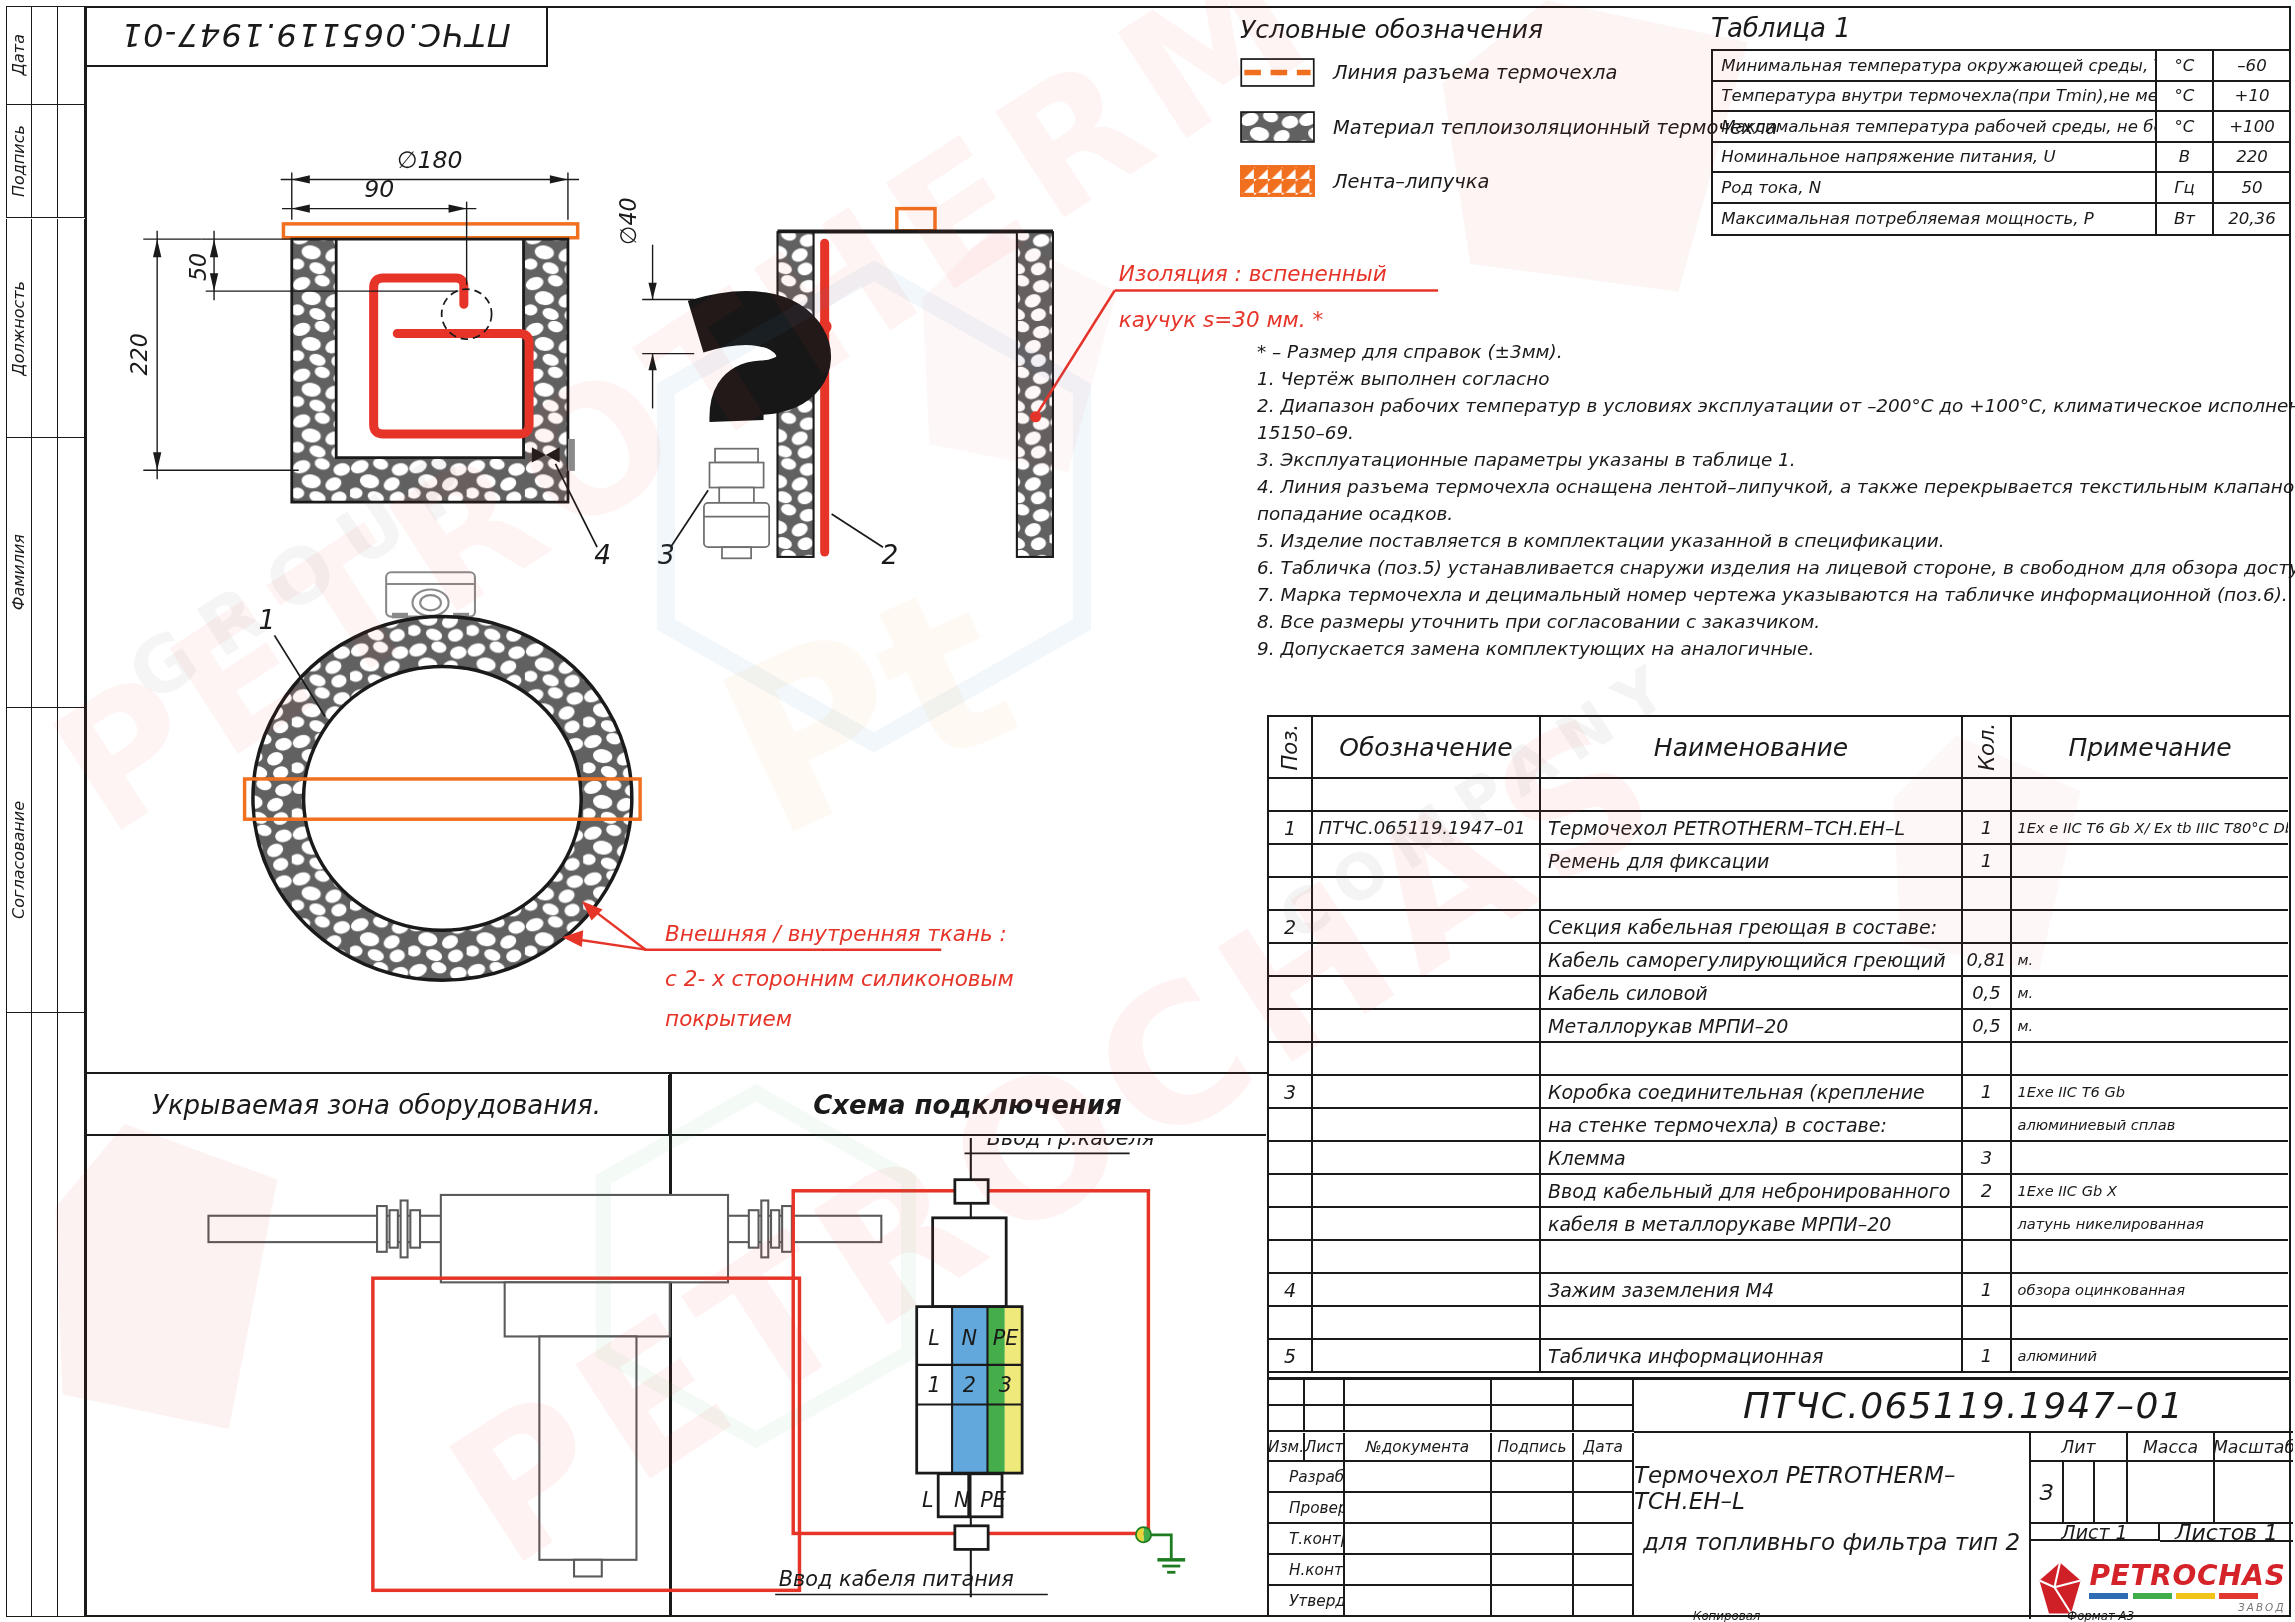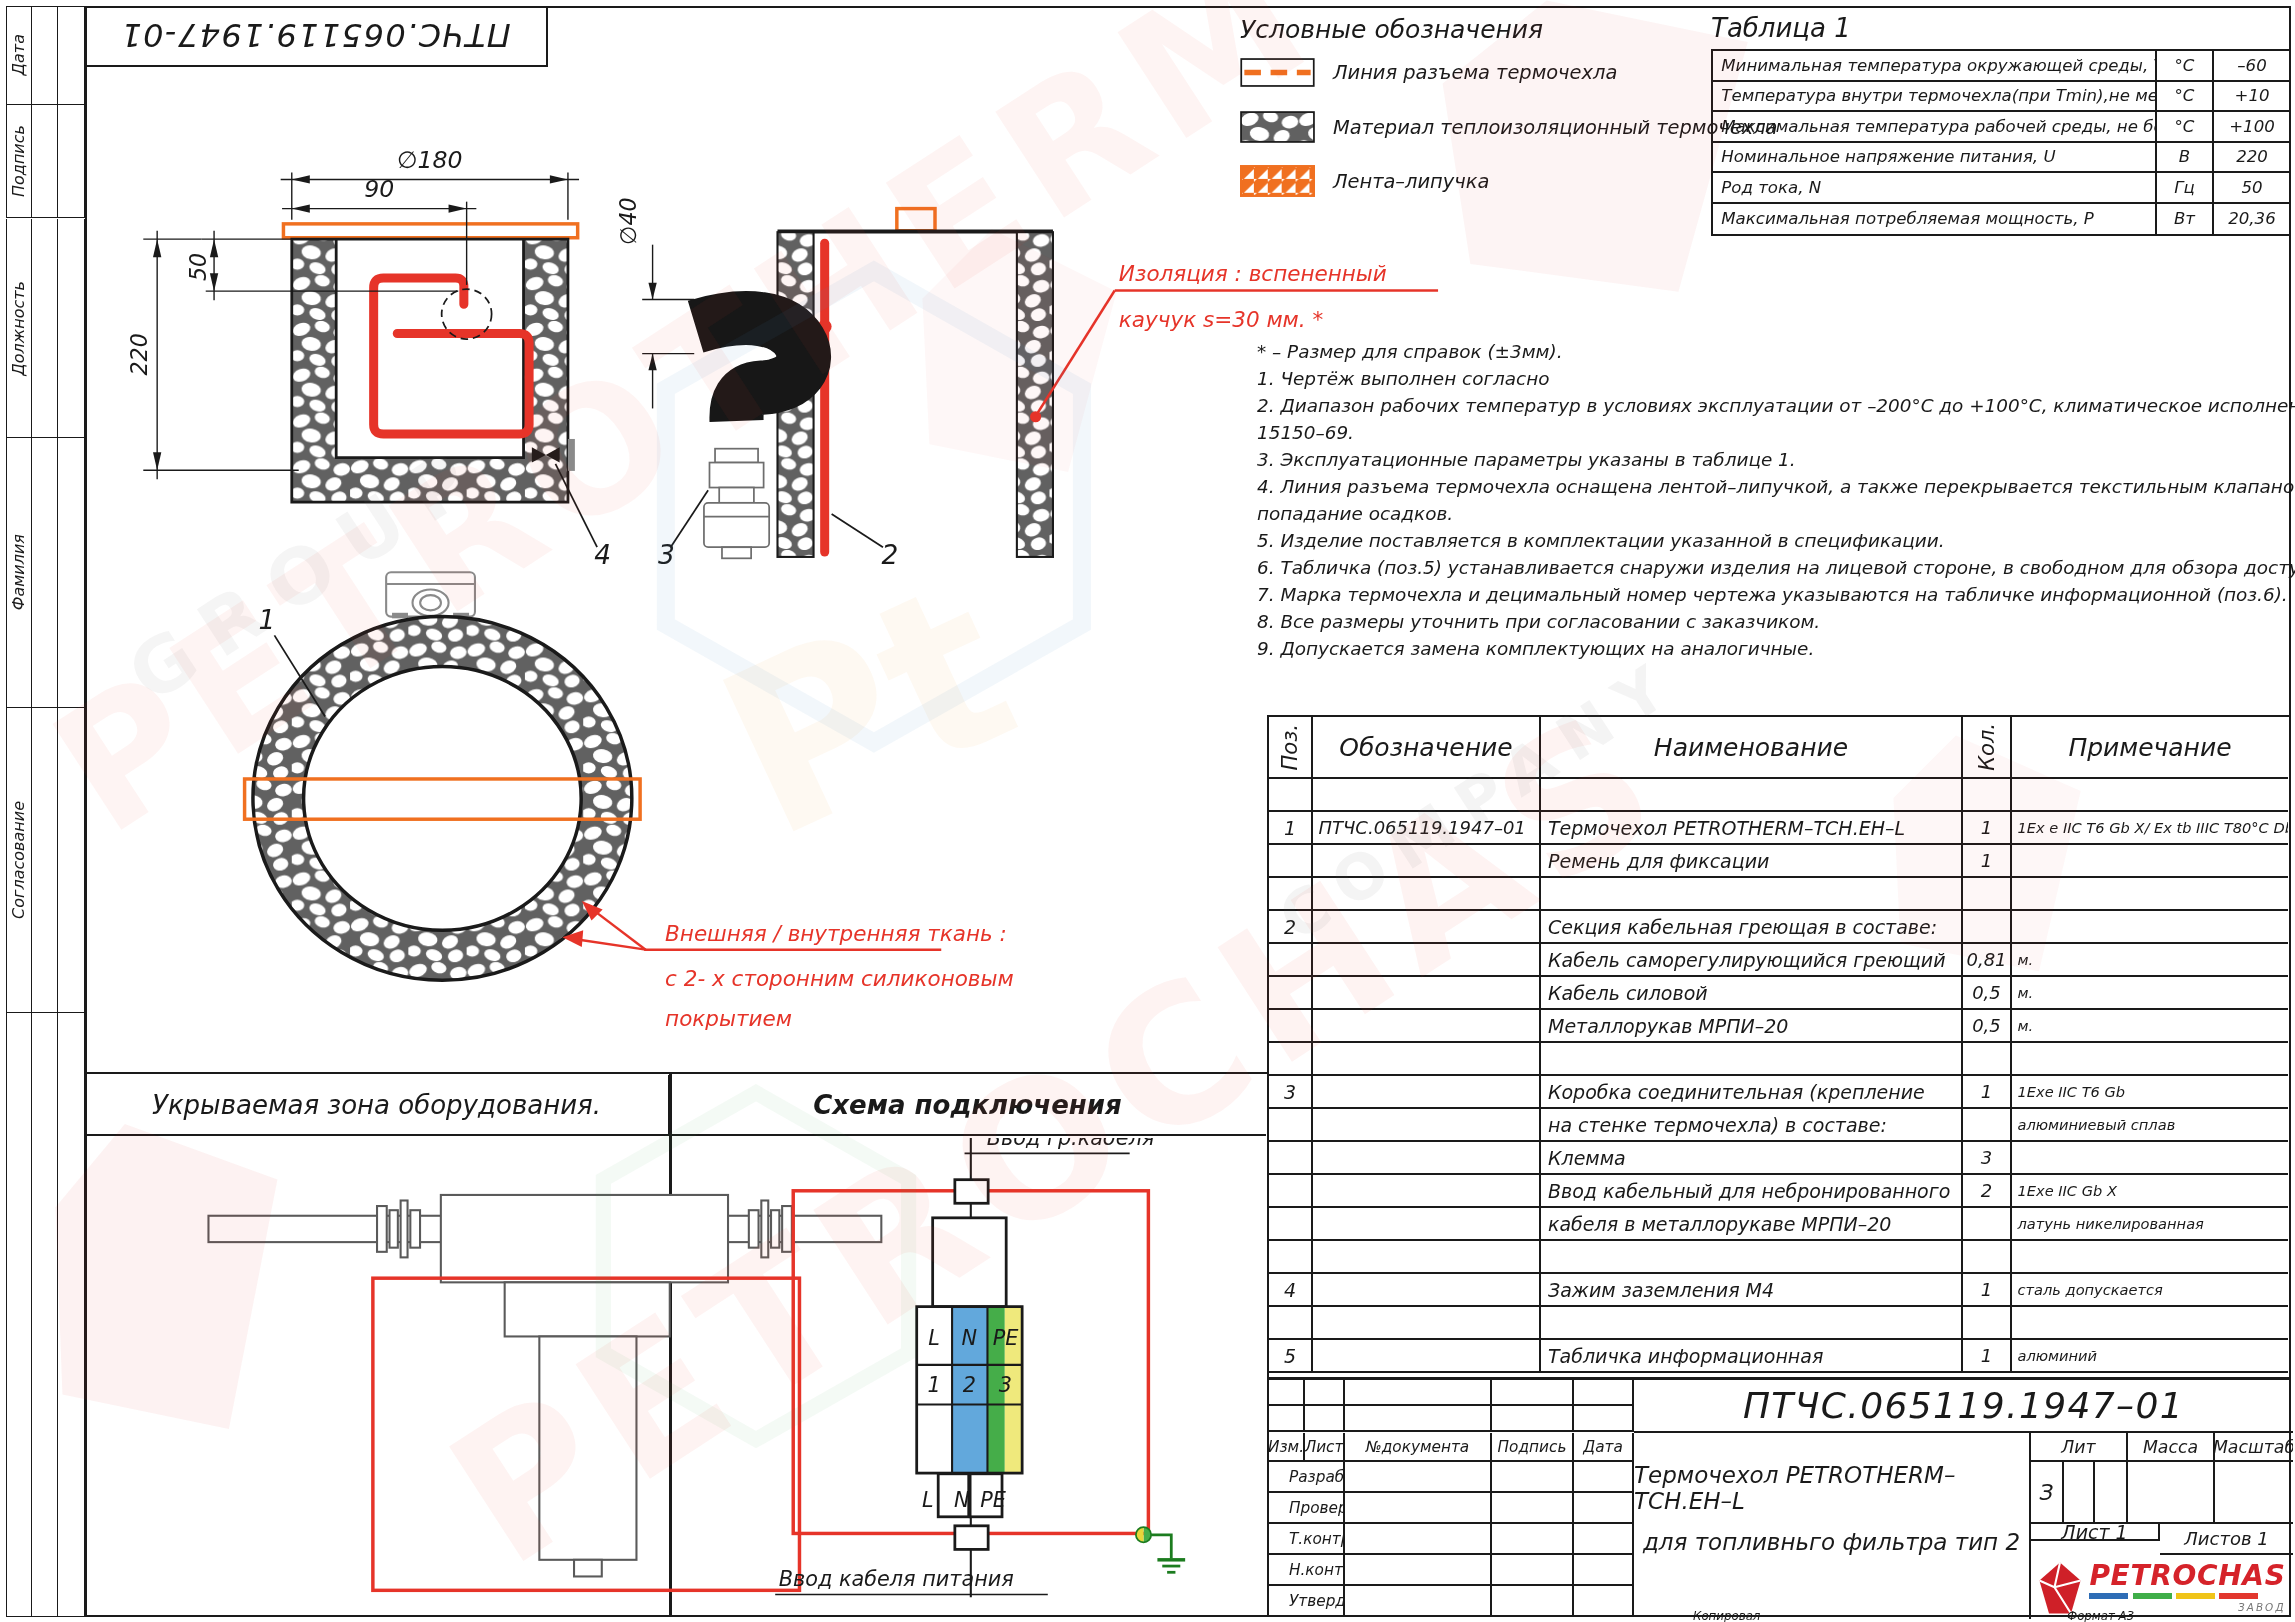--- a/index.html
+++ b/index.html
@@ -467,21 +467,21 @@
           <div class="c nam"></div>
           <div class="c qty"></div>
           <div class="c note"></div>
         </div>
 
         <div class="spec-row">
           <div class="c pos">4</div>
           <div class="c des"></div>
           <div class="c nam">Зажим заземления М4</div>
           <div class="c qty">1</div>
-          <div class="c note">сталь допускается</div>
+          <div class="c note">обзора оцинкованная</div>
         </div>
 
         <div class="spec-row">
           <div class="c pos"></div>
           <div class="c des"></div>
           <div class="c nam"></div>
           <div class="c qty"></div>
           <div class="c note"></div>
         </div>
 
@@ -643,21 +643,21 @@
     </div>
     <div class="cell" style="left:762px;top:53px;width:97px;height:29px;font-size:17.3px;">Лит</div>
     <div class="cell" style="left:859px;top:53px;width:87px;height:29px;font-size:17.3px;">Масса</div>
     <div class="cell" style="left:946px;top:53px;width:78px;height:29px;font-size:17.3px;border-right:none;">Масштаб</div>
     <div class="cell" style="left:762px;top:82px;width:33px;height:62px;font-size:22px;">З</div>
     <div class="cell" style="left:794px;top:82px;width:32px;height:62px;"></div>
     <div class="cell" style="left:826px;top:82px;width:33px;height:62px;"></div>
     <div class="cell" style="left:859px;top:82px;width:87px;height:62px;"></div>
     <div class="cell" style="left:946px;top:82px;width:78px;height:62px;border-right:none;"></div>
     <div class="cell" style="left:762px;top:144px;width:129px;height:17px;font-size:19px;">Лист 1</div>
-    <div class="cell" style="left:891px;top:144px;width:133px;height:31px;font-size:18px;border-right:none;">Листов  1</div>
+    <div class="cell" style="left:891px;top:144px;width:133px;height:18px;font-size:22px;border-right:none;">Листов  1</div>
 
     <div class="cell" style="left:762px;top:176px;width:262px;height:63px;border-right:none;border-bottom:none;">
       <div class="logo-wrap">
         <svg width="44" height="54" viewBox="0 0 64 78">
           <polygon points="32,2 62,28 48,76 16,76 2,28" fill="#cf2028"></polygon>
           <path d="M32,2 L24,38 L48,76 M2,28 L24,38 M62,28 L24,38" stroke="#fff" stroke-width="3" fill="none"></path>
         </svg>
         <div>
           <div class="logo-name">PETROCHAS</div>
           <div class="stripes">

